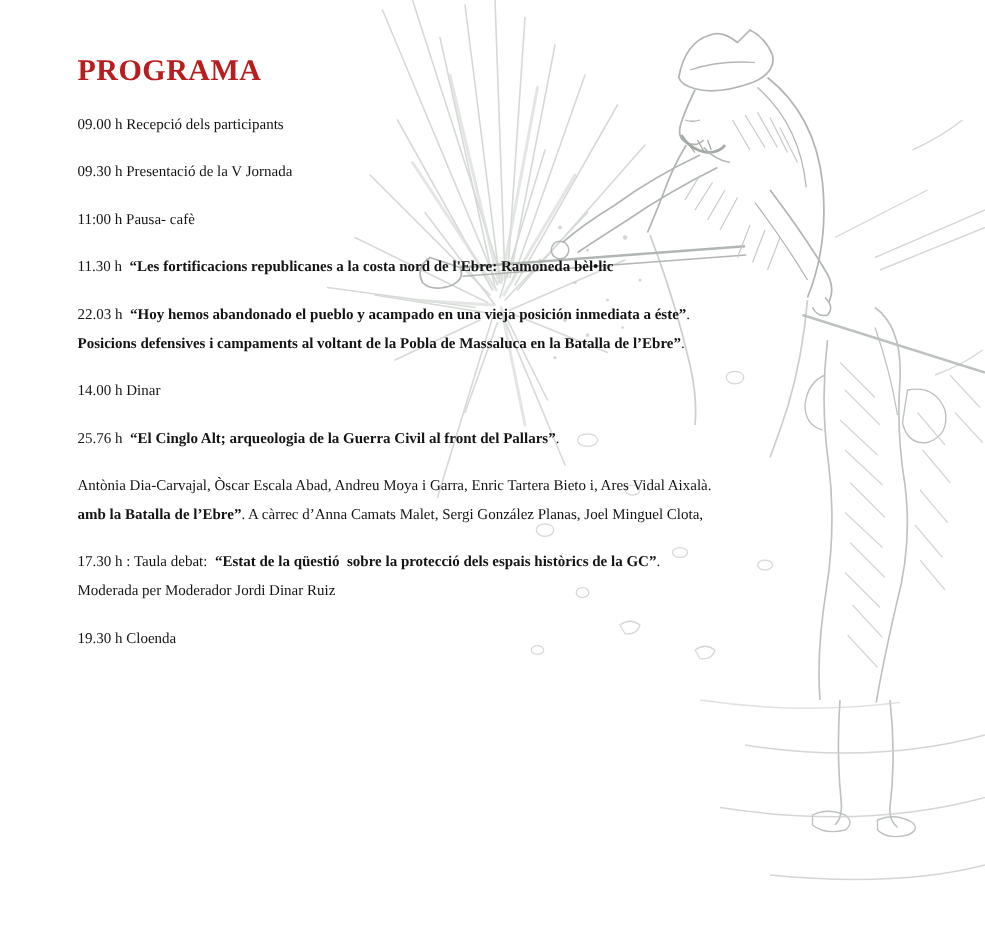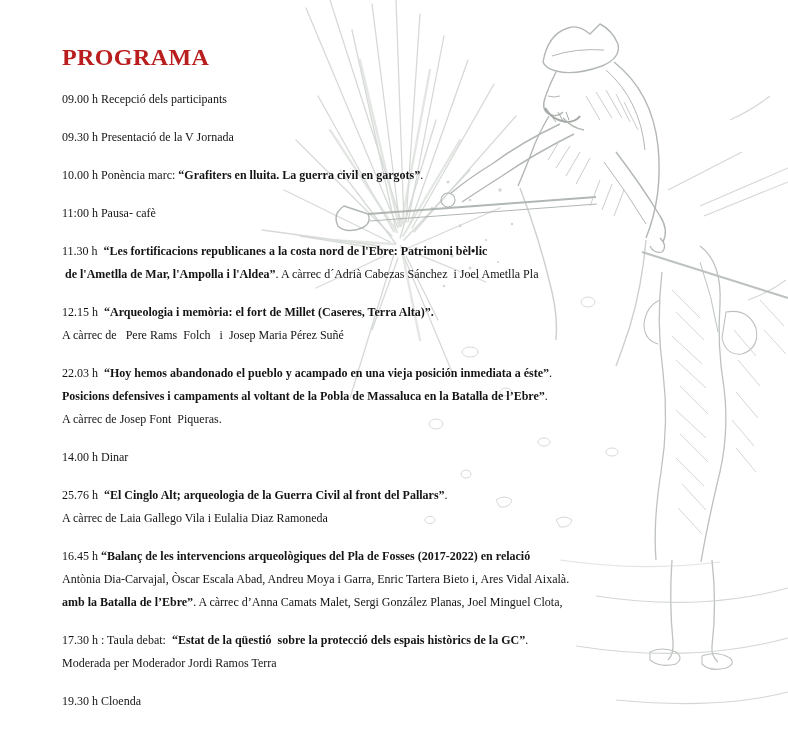--- a/index.html
+++ b/index.html
@@ -181,59 +181,50 @@
 
   <div class="block">
     <p class="ln"><span>09.00 h Recepció dels participants</span></p>
   </div>
 
   <div class="block">
     <p class="ln"><span>09.30 h Presentació de la V Jornada</span></p>
   </div>
 
   <div class="block">
-    <p class="ln"><span>10.00 h Ponència marc: </span><span class="b">“Grafiters en lluita. La guerra civil en gargots”</span><span>.</span></p>
   </div>
 
   <div class="block">
     <p class="ln"><span>11:00 h Pausa- cafè</span></p>
   </div>
 
   <div class="block">
-    <p class="ln"><span>11.30 h  </span><span class="b">“Les fortificacions republicanes a la costa nord de l'Ebre: Patrimoni bèl•lic</span></p>
-    <p class="ln"><span class="b"> de l'Ametlla de Mar, l'Ampolla i l'Aldea”</span><span>. A càrrec d´Adrià Cabezas Sánchez  i Joel Ametlla Pla</span></p>
-  </div>
-
-  <div class="block">
-    <p class="ln"><span>12.15 h  </span><span class="b">“Arqueologia i memòria: el fort de Millet (Caseres, Terra Alta)”.</span></p>
-    <p class="ln"><span>A càrrec de   Pere Rams  Folch   i  Josep Maria Pérez Suñé</span></p>
-  </div>
+    <p class="ln"><span>11.30 h  </span><span class="b">“Les fortificacions republicanes a la costa nord de l'Ebre: Ramoneda bèl•lic</span></p>
+  </div>
+
 
   <div class="block">
     <p class="ln"><span>22.03 h  </span><span class="b">“Hoy hemos abandonado el pueblo y acampado en una vieja posición inmediata a éste”</span><span>.</span></p>
     <p class="ln"><span class="b">Posicions defensives i campaments al voltant de la Pobla de Massaluca en la Batalla de l’Ebre”</span><span>.</span></p>
-    <p class="ln"><span>A càrrec de Josep Font  Piqueras.</span></p>
   </div>
 
   <div class="block">
     <p class="ln"><span>14.00 h Dinar</span></p>
   </div>
 
   <div class="block">
     <p class="ln"><span>25.76 h  </span><span class="b">“El Cinglo Alt; arqueologia de la Guerra Civil al front del Pallars”</span><span>.</span></p>
-    <p class="ln"><span>A càrrec de Laia Gallego Vila i Eulalia Diaz Ramoneda</span></p>
-  </div>
-
-  <div class="block">
-    <p class="ln"><span>16.45 h </span><span class="b">“Balanç de les intervencions arqueològiques del Pla de Fosses (2017-2022) en relació</span></p>
+  </div>
+
+  <div class="block">
     <p class="ln"><span>Antònia Dia-Carvajal, Òscar Escala Abad, Andreu Moya i Garra, Enric Tartera Bieto i, Ares Vidal Aixalà.</span></p>
     <p class="ln"><span class="b">amb la Batalla de l’Ebre”</span><span>. A càrrec d’Anna Camats Malet, Sergi González Planas, Joel Minguel Clota,</span></p>
   </div>
 
   <div class="block">
     <p class="ln"><span>17.30 h : Taula debat:  </span><span class="b">“Estat de la qüestió  sobre la protecció dels espais històrics de la GC”</span><span>.</span></p>
-    <p class="ln"><span>Moderada per Moderador Jordi Ramos Terra</span></p>
+    <p class="ln"><span>Moderada per Moderador Jordi Dinar Ruiz</span></p>
   </div>
 
   <div class="block">
     <p class="ln"><span>19.30 h Cloenda</span></p>
   </div>
 </div>
 
 </body></html>

